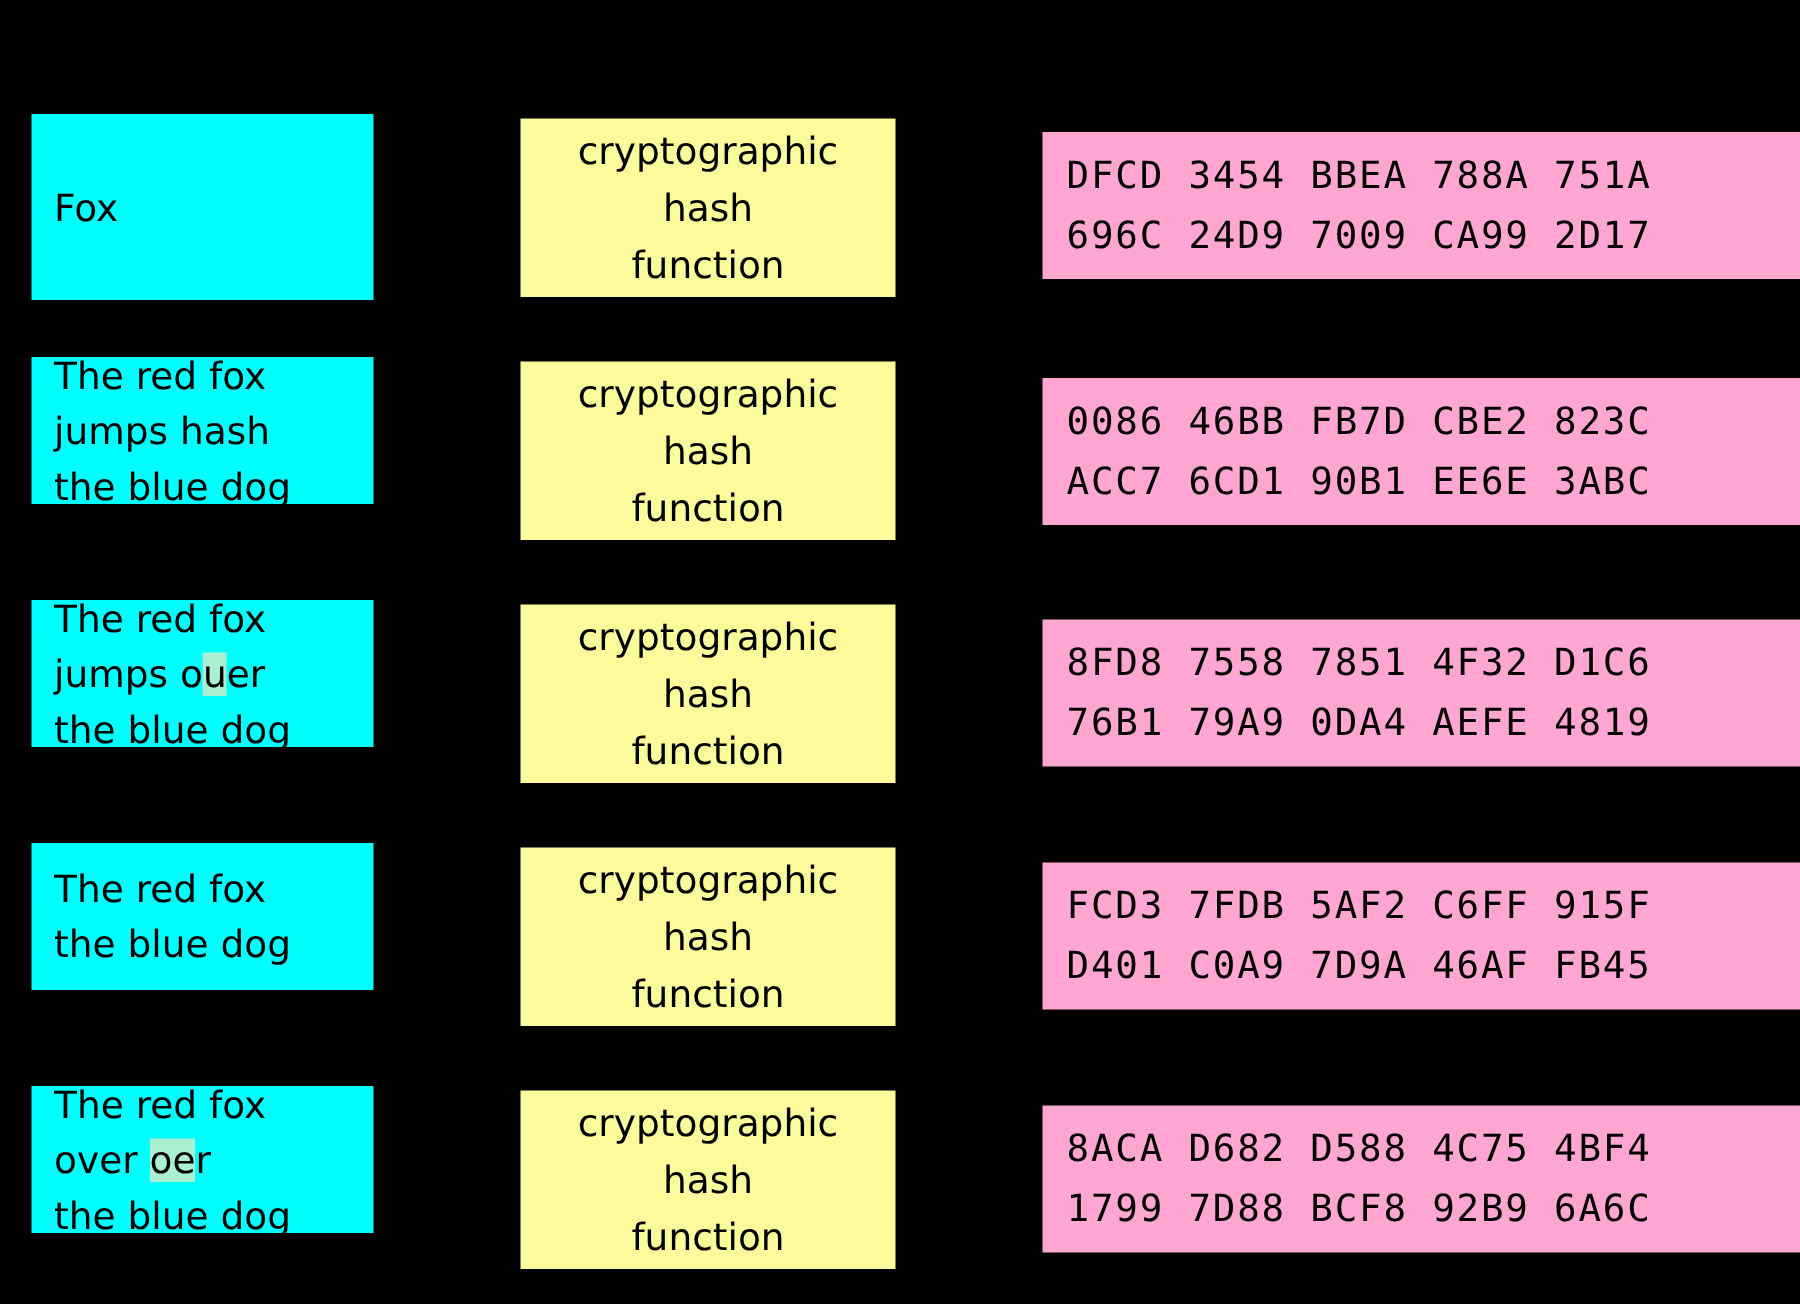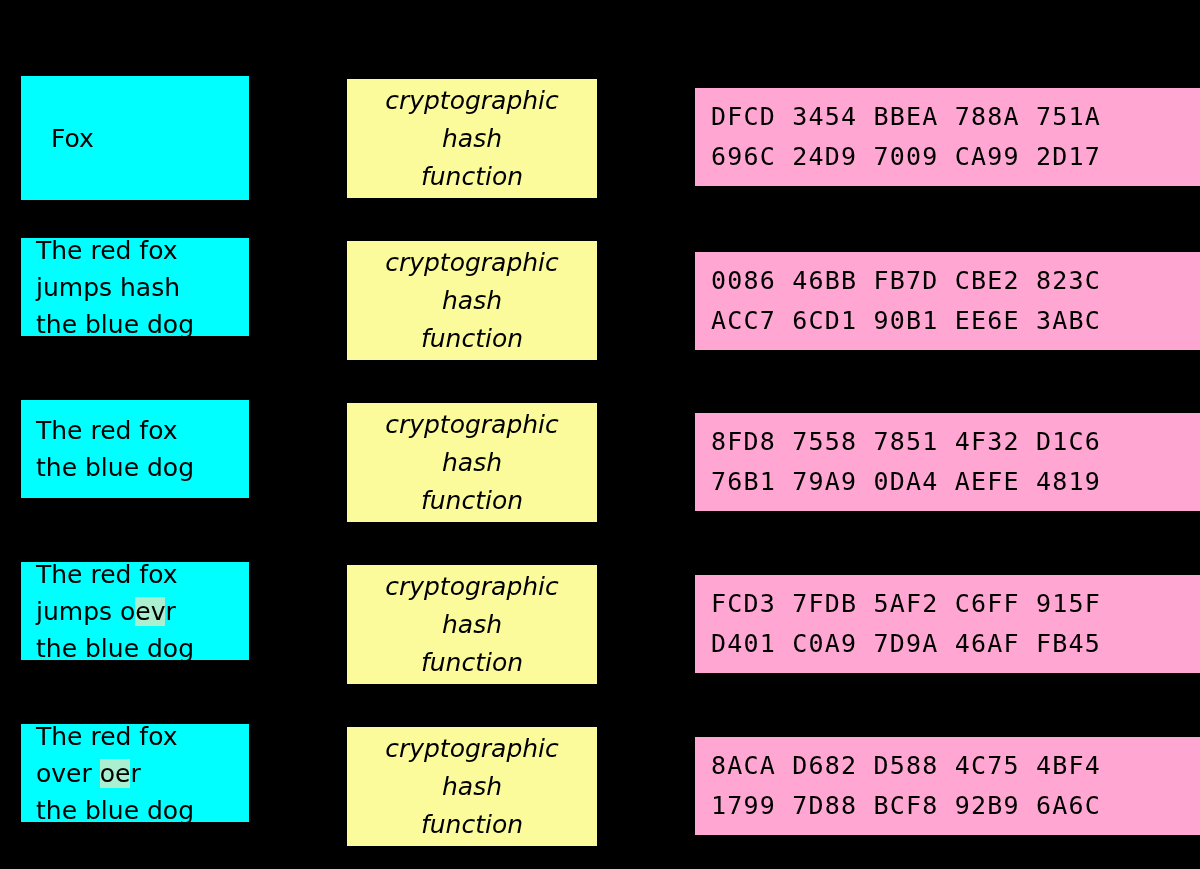--- a/index.html
+++ b/index.html
@@ -34,21 +34,21 @@
     line-height: 37px;
     box-sizing: border-box;
     padding: 8px 0 8px 15px;
     display: flex;
     flex-direction: column;
     justify-content: center;
   }
   .msg-box .msg-line { white-space: pre; }
   .msg-box.short {
     height: 124px;
-    padding-left: 30px;
+    padding-left: 15px;
   }
   .msg-box.tall {
     height: 98px;
   }
   .hl {
     background: #aaf0d0;
   }
 
   
   .fn-box {
@@ -59,21 +59,20 @@
     color: #000000;
     font-family: "DejaVu Sans", sans-serif;
     font-size: 25px;
     line-height: 38px;
     text-align: center;
     box-sizing: border-box;
     display: flex;
     flex-direction: column;
     justify-content: center;
     height: 119px;
-    font-style: italic;
   }
 
   
   .digest-box {
     position: absolute;
     left: 695px;
     width: 545px;
     background: #ffa6d2;
     color: #000000;
     font-family: "DejaVu Sans Mono", monospace;
@@ -140,36 +139,36 @@
       <div>hash</div>
       <div>function</div>
     </div>
     <div class="arrow to-digest" style="top: 295px;"></div>
     <div class="digest-box" style="top: 252px;">
       <div class="digest-line">0086 46BB FB7D CBE2 823C</div>
       <div class="digest-line">ACC7 6CD1 90B1 EE6E 3ABC</div>
     </div>
     <div class="msg-box tall" style="top: 400px;">
       <div class="msg-line"><span>The red fox</span></div>
+      <div class="msg-line"><span>jumps o</span><span class="hl">u</span><span>er</span></div>
       <div class="msg-line"><span>the blue dog</span></div>
     </div>
     <div class="arrow to-fn" style="top: 457px;"></div>
     <div class="fn-box" style="top: 403px;">
       <div>cryptographic</div>
       <div>hash</div>
       <div>function</div>
     </div>
     <div class="arrow to-digest" style="top: 457px;"></div>
     <div class="digest-box" style="top: 413px;">
       <div class="digest-line">8FD8 7558 7851 4F32 D1C6</div>
       <div class="digest-line">76B1 79A9 0DA4 AEFE 4819</div>
     </div>
     <div class="msg-box tall" style="top: 562px;">
       <div class="msg-line"><span>The red fox</span></div>
-      <div class="msg-line"><span>jumps o</span><span class="hl">ev</span><span>r</span></div>
       <div class="msg-line"><span>the blue dog</span></div>
     </div>
     <div class="arrow to-fn" style="top: 619px;"></div>
     <div class="fn-box" style="top: 565px;">
       <div>cryptographic</div>
       <div>hash</div>
       <div>function</div>
     </div>
     <div class="arrow to-digest" style="top: 619px;"></div>
     <div class="digest-box" style="top: 575px;">

